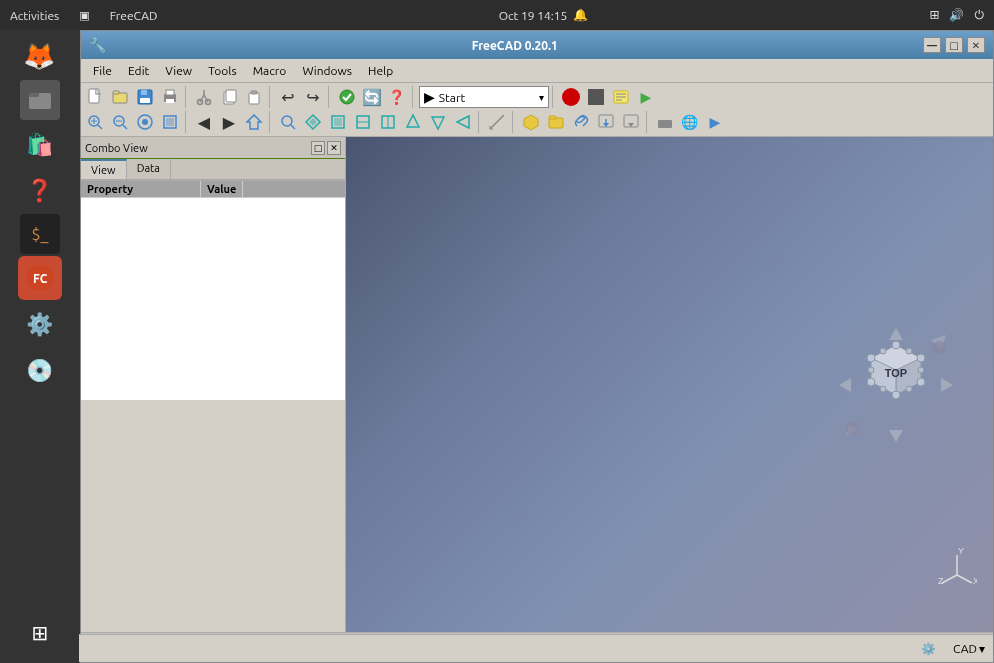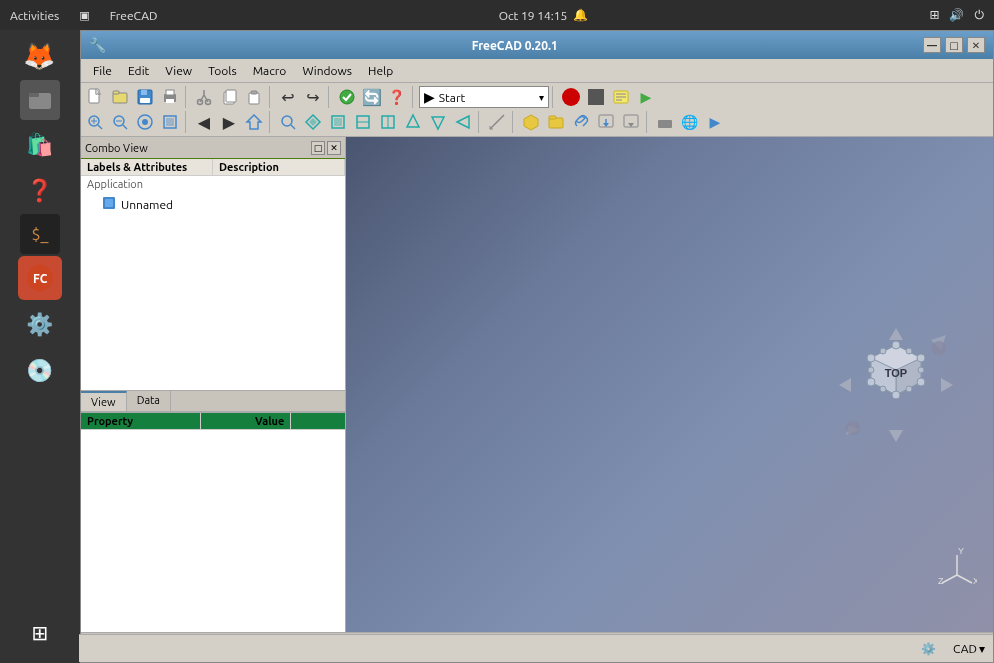--- a/index.html
+++ b/index.html
@@ -196,23 +196,22 @@
 
     
     .property-panel {
       height: 220px;
       border-top: 1px solid #aaa;
       overflow: auto;
       background: white;
     }
     .prop-header {
       display: flex;
-      background: #15803d;
+      background: #a3a3a3;
       border-bottom: 1px solid #ccc;
-      gap: 48px;
     }
     .prop-col {
       padding: 2px 6px;
       border-right: 1px solid #ccc;
       font-size: 11px;
       font-weight: bold;
     }
     .prop-col:first-child { width: 120px; }
 
     
@@ -640,36 +639,20 @@
 
       <div class="combo-header">
         <span>Combo View</span>
         <div class="combo-header-btns">
           <div class="combo-header-btn">□</div>
           <div class="combo-header-btn">✕</div>
         </div>
       </div>
 
 
-      <div class="tree-area">
-        <div class="tree-header">
-          <div class="tree-col">Labels &amp; Attributes</div>
-          <div class="tree-col">Description</div>
-        </div>
-        <div class="tree-group">Application</div>
-        <div class="tree-item indent">
-          <span>
-            <svg width="16" height="16" viewBox="0 0 16 16">
-              <rect x="2" y="2" width="12" height="12" rx="1" fill="#4488cc"></rect>
-              <rect x="4" y="4" width="8" height="8" rx="1" fill="#66aaee"></rect>
-            </svg>
-          </span>
-          <span>Unnamed</span>
-        </div>
-      </div>
 
       <div class="view-data-tabs">
         <div class="view-data-tab active">View</div>
         <div class="view-data-tab">Data</div>
       </div>
 
       <div class="property-panel">
         <div class="prop-header">
           <div class="prop-col">Property</div>
           <div class="prop-col">Value</div>

